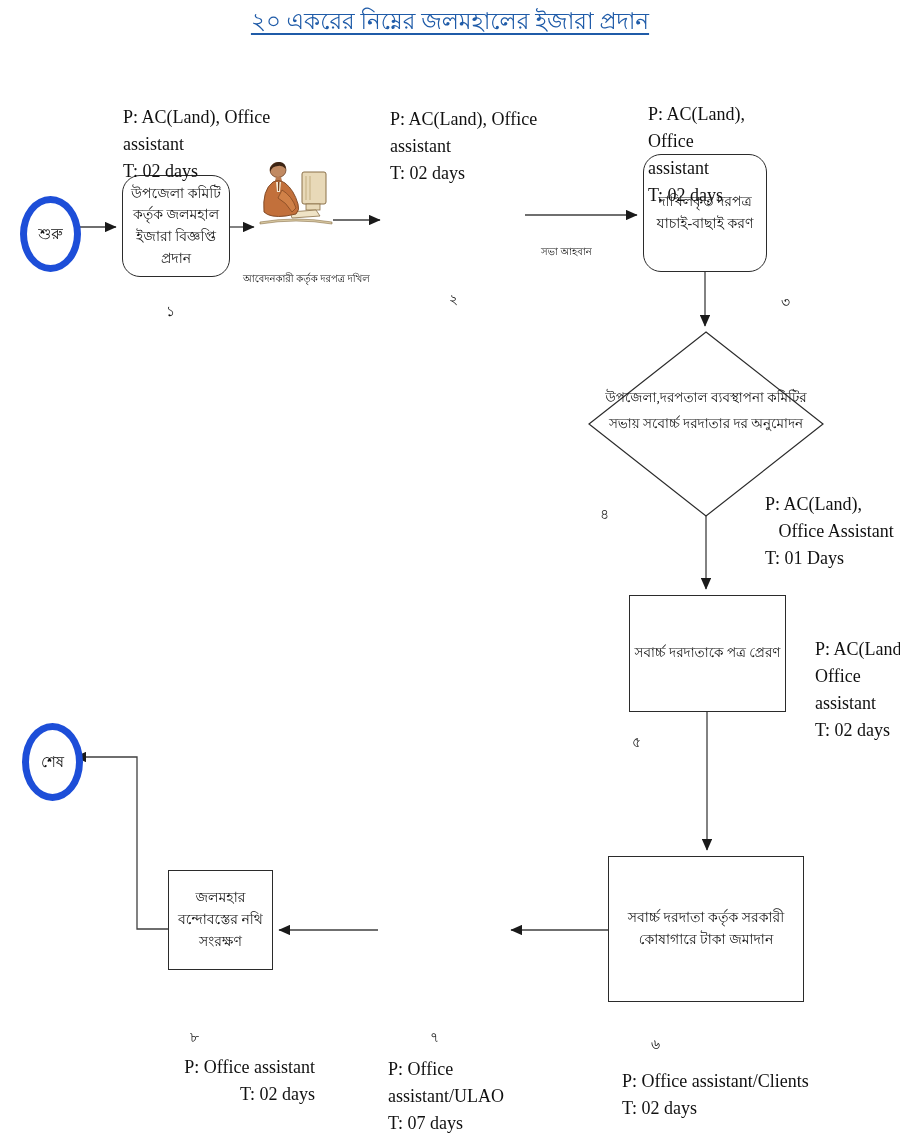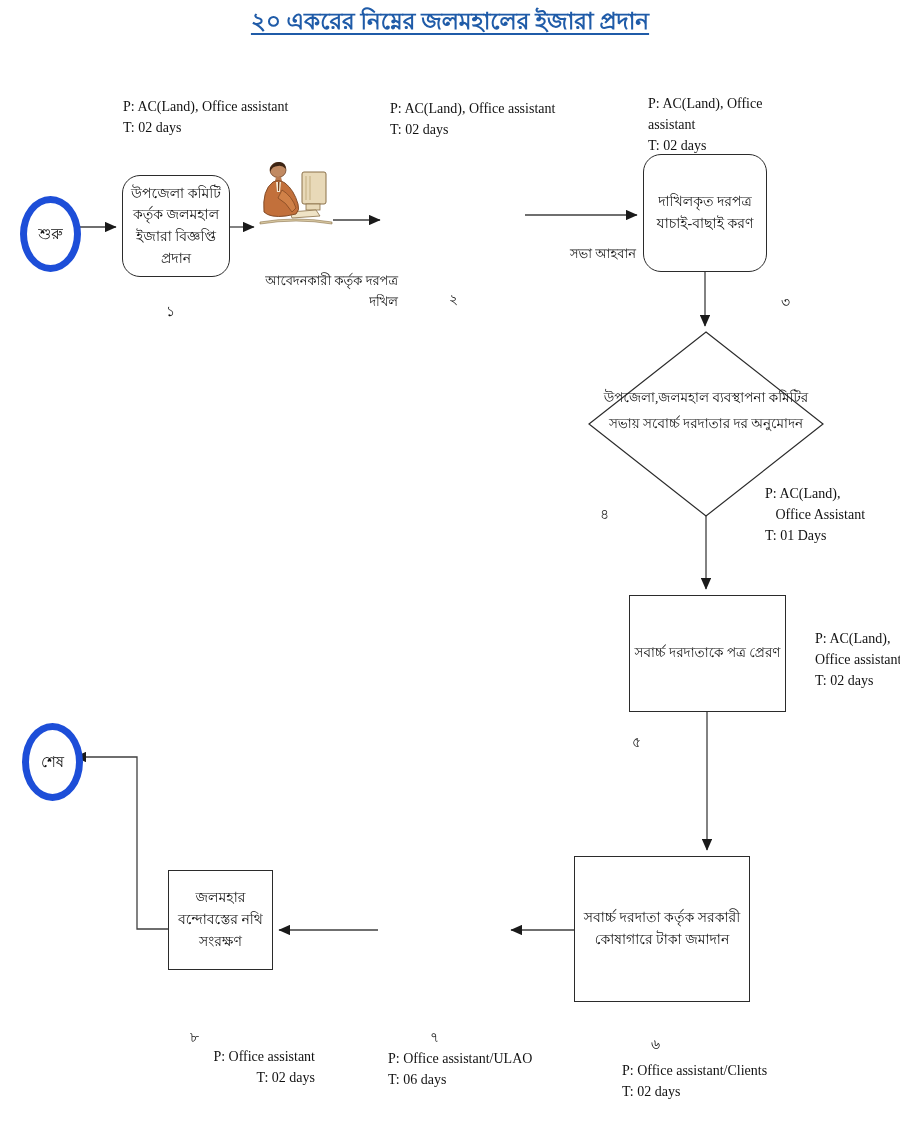--- a/index.html
+++ b/index.html
@@ -2,61 +2,61 @@
 <html><head>
 <meta charset="utf-8">
 <style>
   html,body{margin:0;padding:0;background:#ffffff;}
   .canvas{
     position:relative;width:900px;height:1139px;background:#ffffff;
     font-family:"Liberation Serif", serif;color:#111111;overflow:hidden;
   }
   .title{
     position:absolute;left:0;top:3px;width:100%;text-align:center;
-    font-size:23px;font-weight:bold;color:#1f5ba8;
+    font-size:23px;font-weight:normal;color:#1f5ba8;
     text-decoration:underline;text-underline-offset:4px;
   }
   svg.connectors{position:absolute;left:0;top:0;width:900px;height:1139px;}
   .box{
     position:absolute;border:1px solid #2b2b2b;background:#ffffff;
     display:flex;align-items:center;justify-content:center;
     text-align:center;font-size:14px;line-height:1.55;padding:4px;box-sizing:border-box;
   }
   .oval{
     position:absolute;border:7px solid #1d4ed8;border-radius:50%;background:#ffffff;
     display:flex;align-items:center;justify-content:center;font-size:15px;
   }
   #box1{left:122px;top:175px;width:108px;height:102px;border-radius:18px;}
   #box2{left:386px;top:158px;width:139px;height:118px;}
   #box3{left:643px;top:154px;width:124px;height:118px;border-radius:18px;}
   #box5{left:629px;top:595px;width:157px;height:117px;font-size:13.5px;}
-  #box6{left:574px;top:856px;width:176px;height:146px;}
+  #box6{left:608px;top:856px;width:196px;height:146px;}
   #box7{left:378px;top:869px;width:127px;height:119px;}
   #box8{left:168px;top:870px;width:105px;height:100px;}
   #startOval{left:20px;top:196px;width:47px;height:62px;}
   #endOval{left:22px;top:723px;width:47px;height:64px;}
   .diamond-label{
     position:absolute;left:596px;top:385px;width:220px;text-align:center;
     font-size:13.5px;line-height:1.95;
   }
   .num{position:absolute;font-size:14px;}
   #num1{left:166px;top:300px;}  #num2{left:449px;top:288px;}
   #num3{left:781px;top:291px;}  #num4{left:600px;top:503px;}
   #num5{left:632px;top:731px;}  #num6{left:651px;top:1033px;}
   #num7{left:430px;top:1026px;} #num8{left:190px;top:1026px;}
-  .ann{position:absolute;font-size:14px;line-height:1.5;white-space:pre-line;}
+  .ann{position:absolute;font-size:18px;line-height:1.5;white-space:pre-line;margin-top:8px;}
   #ann1{left:123px;top:96px;width:200px;}
   #ann2{left:390px;top:98px;width:200px;}
   #ann3{left:648px;top:93px;width:145px;}
   #ann4{left:765px;top:483px;width:135px;}
   #ann5{left:815px;top:628px;width:110px;}
   #ann6{left:622px;top:1060px;width:190px;}
   #ann7{left:388px;top:1048px;width:180px;}
   #ann8{left:155px;top:1046px;width:160px;text-align:right;}
-  .edge-label{position:absolute;font-size:13px;text-align:right;line-height:1.6;}
+  .edge-label{position:absolute;font-size:10px;text-align:left;line-height:1.6;}
   #meetingCallLabel{left:541px;top:244px;width:95px;}
   #applicantLabel{left:243px;top:271px;width:155px;}
   .clipart{position:absolute;left:256px;top:160px;width:80px;height:70px;}
 </style>
 </head>
 <body>
 
 <div class="canvas">
 
   <div class="title">২০ একরের নিম্নের জলমহালের ইজারা প্রদান</div>
@@ -88,21 +88,21 @@
   <div class="oval" id="endOval">
     <span>শেষ</span>
   </div>
 
   <div class="box" id="box1">
     <span>উপজেলা কমিটি কর্তৃক জলমহাল ইজারা বিজ্ঞপ্তি প্রদান</span>
   </div>
   <div class="box" id="box3">
     <span>দাখিলকৃত দরপত্র যাচাই-বাছাই করণ</span>
   </div>
-  <div class="diamond-label">উপজেলা,জলমহাল ব্যবস্থাপনা কমিটির সভায় সবোর্চ্চ দরদাতার দর অনুমোদন</div>
+  <div class="diamond-label">উপজেলা,দরপতাল ব্যবস্থাপনা কমিটির সভায় সবোর্চ্চ দরদাতার দর অনুমোদন</div>
   <div class="box" id="box5">
     <span>সবার্চ্চ দরদাতাকে পত্র প্রেরণ</span>
   </div>
   <div class="box" id="box6">
     <span>সবার্চ্চ দরদাতা কর্তৃক সরকারী কোষাগারে টাকা জমাদান</span>
   </div>
   <div class="box" id="box8">
     <span>জলমহার বন্দোবস্তের নথি সংরক্ষণ</span>
   </div>
 
@@ -124,21 +124,21 @@
 T: 02 days</div>
   <div class="ann" id="ann4">P:  AC(Land),
 &nbsp;&nbsp;&nbsp;Office Assistant
 T:  01 Days</div>
   <div class="ann" id="ann5">P: AC(Land),
 Office assistant
 T: 02 days</div>
   <div class="ann" id="ann6">P: Office assistant/Clients
 T: 02 days</div>
   <div class="ann" id="ann7">P: Office assistant/ULAO
-T: 06 days</div>
+T: 07 days</div>
   <div class="ann" id="ann8">P: Office assistant
 T: 02 days</div>
 
   <div class="edge-label" id="meetingCallLabel">সভা আহবান</div>
   <div class="edge-label" id="applicantLabel">আবেদনকারী কর্তৃক দরপত্র দখিল</div>
 
   <svg class="clipart" viewBox="0 0 80 70" xmlns="http://www.w3.org/2000/svg">
 
     <path d="M4 62 Q40 56 76 62 L76 64 Q40 58 4 64 Z" fill="#d9c9a3" stroke="#8a7048" stroke-width="0.6"></path>
 

